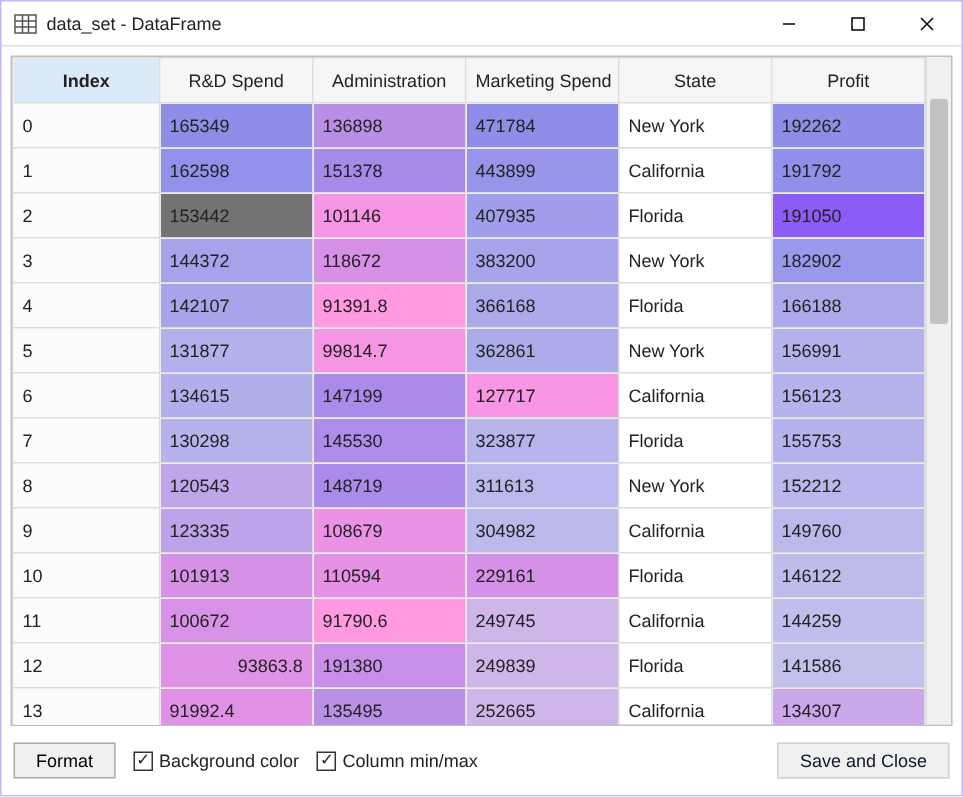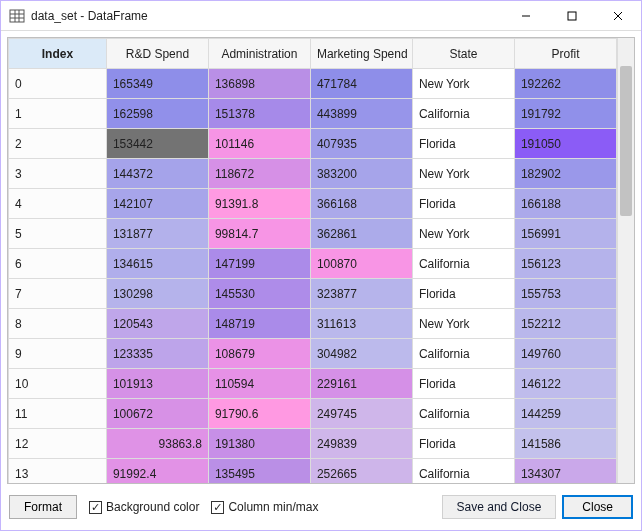--- a/index.html
+++ b/index.html
@@ -131,21 +131,21 @@
                 <td style="background: rgb(179, 177, 235);">131877</td>
                 <td style="background: rgb(247, 149, 229);">99814.7</td>
                 <td style="background: rgb(172, 171, 234);">362861</td>
                 <td>New York</td>
                 <td style="background: rgb(180, 178, 235);">156991</td>
               </tr>
               <tr>
                 <td class="index-cell">6</td>
                 <td style="background: rgb(176, 174, 235);">134615</td>
                 <td style="background: rgb(171, 139, 233);">147199</td>
-                <td style="background: rgb(248, 149, 229);">100870</td>
+                <td style="background: rgb(248, 149, 229);">127717</td>
                 <td>California</td>
                 <td style="background: rgb(181, 179, 235);">156123</td>
               </tr>
               <tr>
                 <td class="index-cell">7</td>
                 <td style="background: rgb(181, 179, 235);">130298</td>
                 <td style="background: rgb(174, 140, 233);">145530</td>
                 <td style="background: rgb(182, 180, 235);">323877</td>
                 <td>Florida</td>
                 <td style="background: rgb(181, 179, 235);">155753</td>
@@ -211,16 +211,15 @@
       <label class="chk">
         <span class="chkbox">✓</span>
         <span>Background color</span>
       </label>
       <label class="chk">
         <span class="chkbox">✓</span>
         <span>Column min/max</span>
       </label>
       <div class="spacer"></div>
       <button class="btn disabled">Save and Close</button>
-      <button class="btn primary">Close</button>
     </div>
   </div>
 </div>
 
 </body></html>

